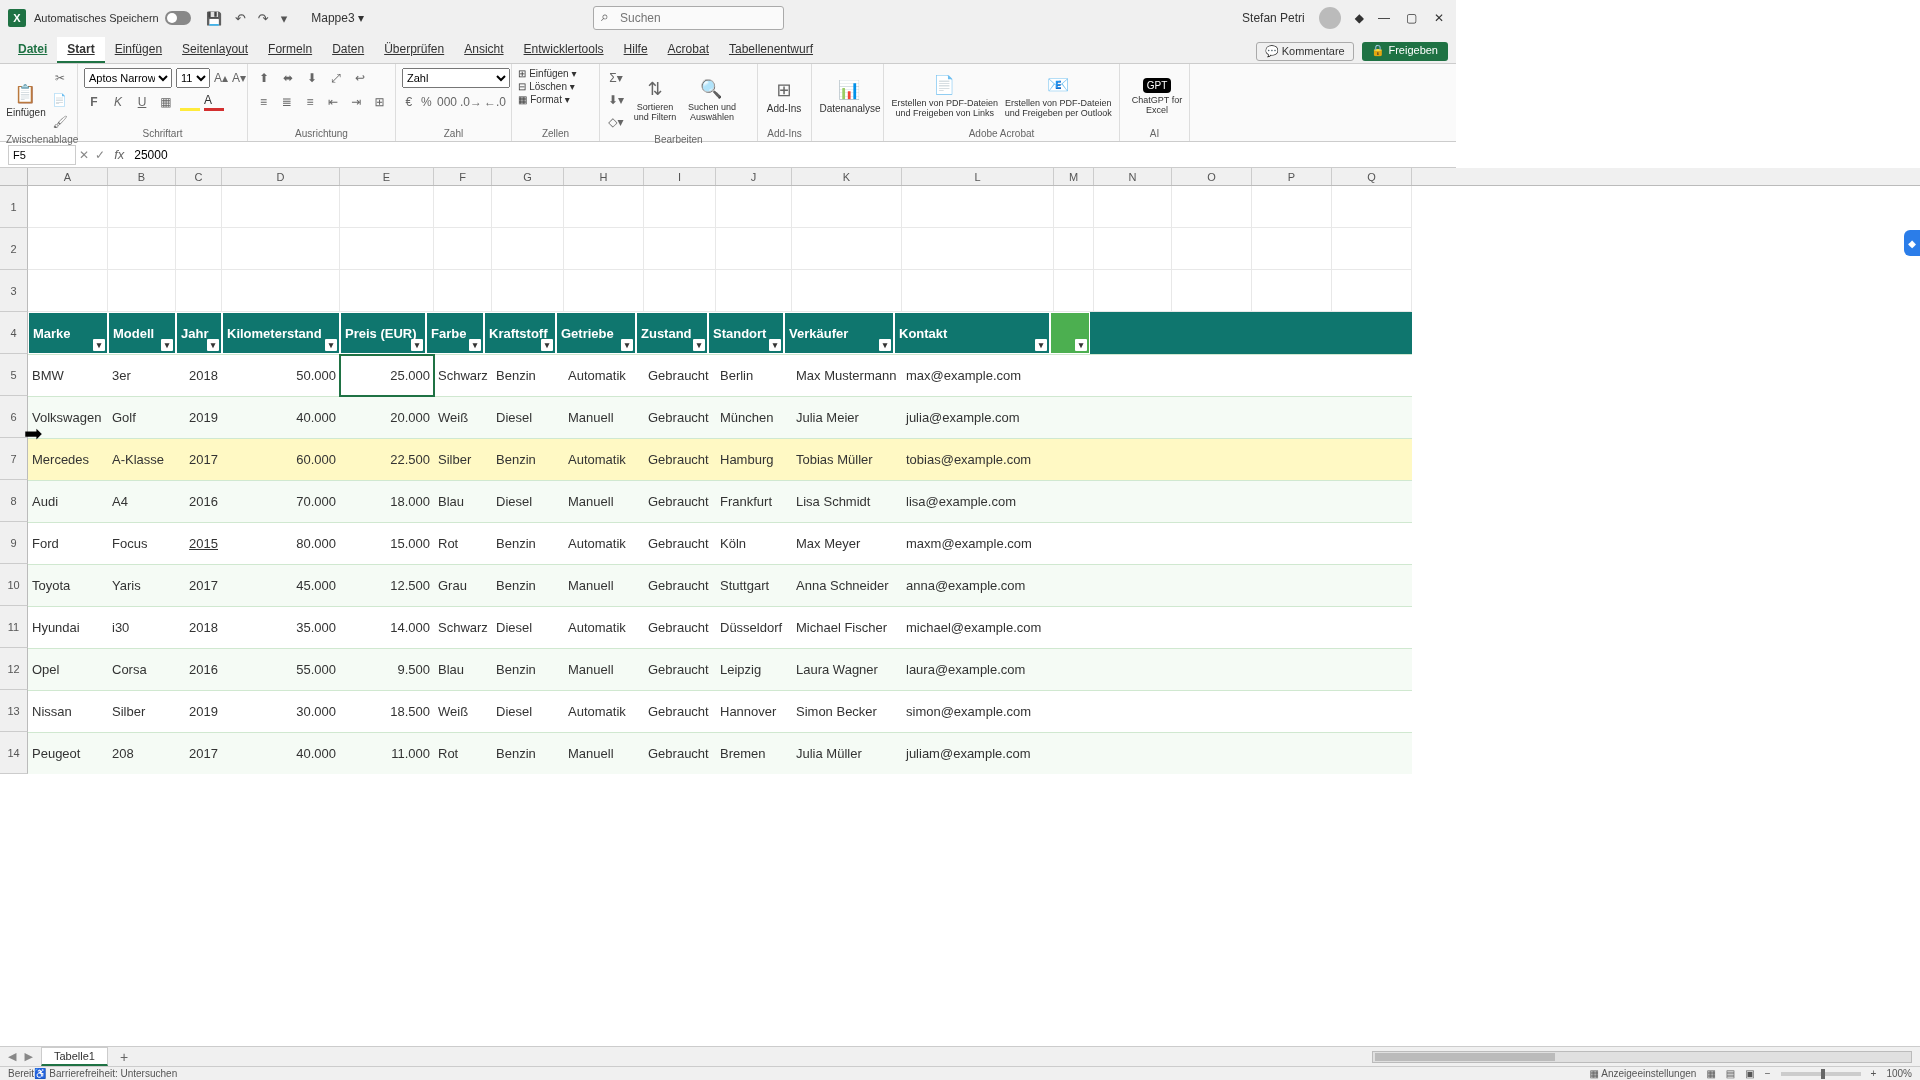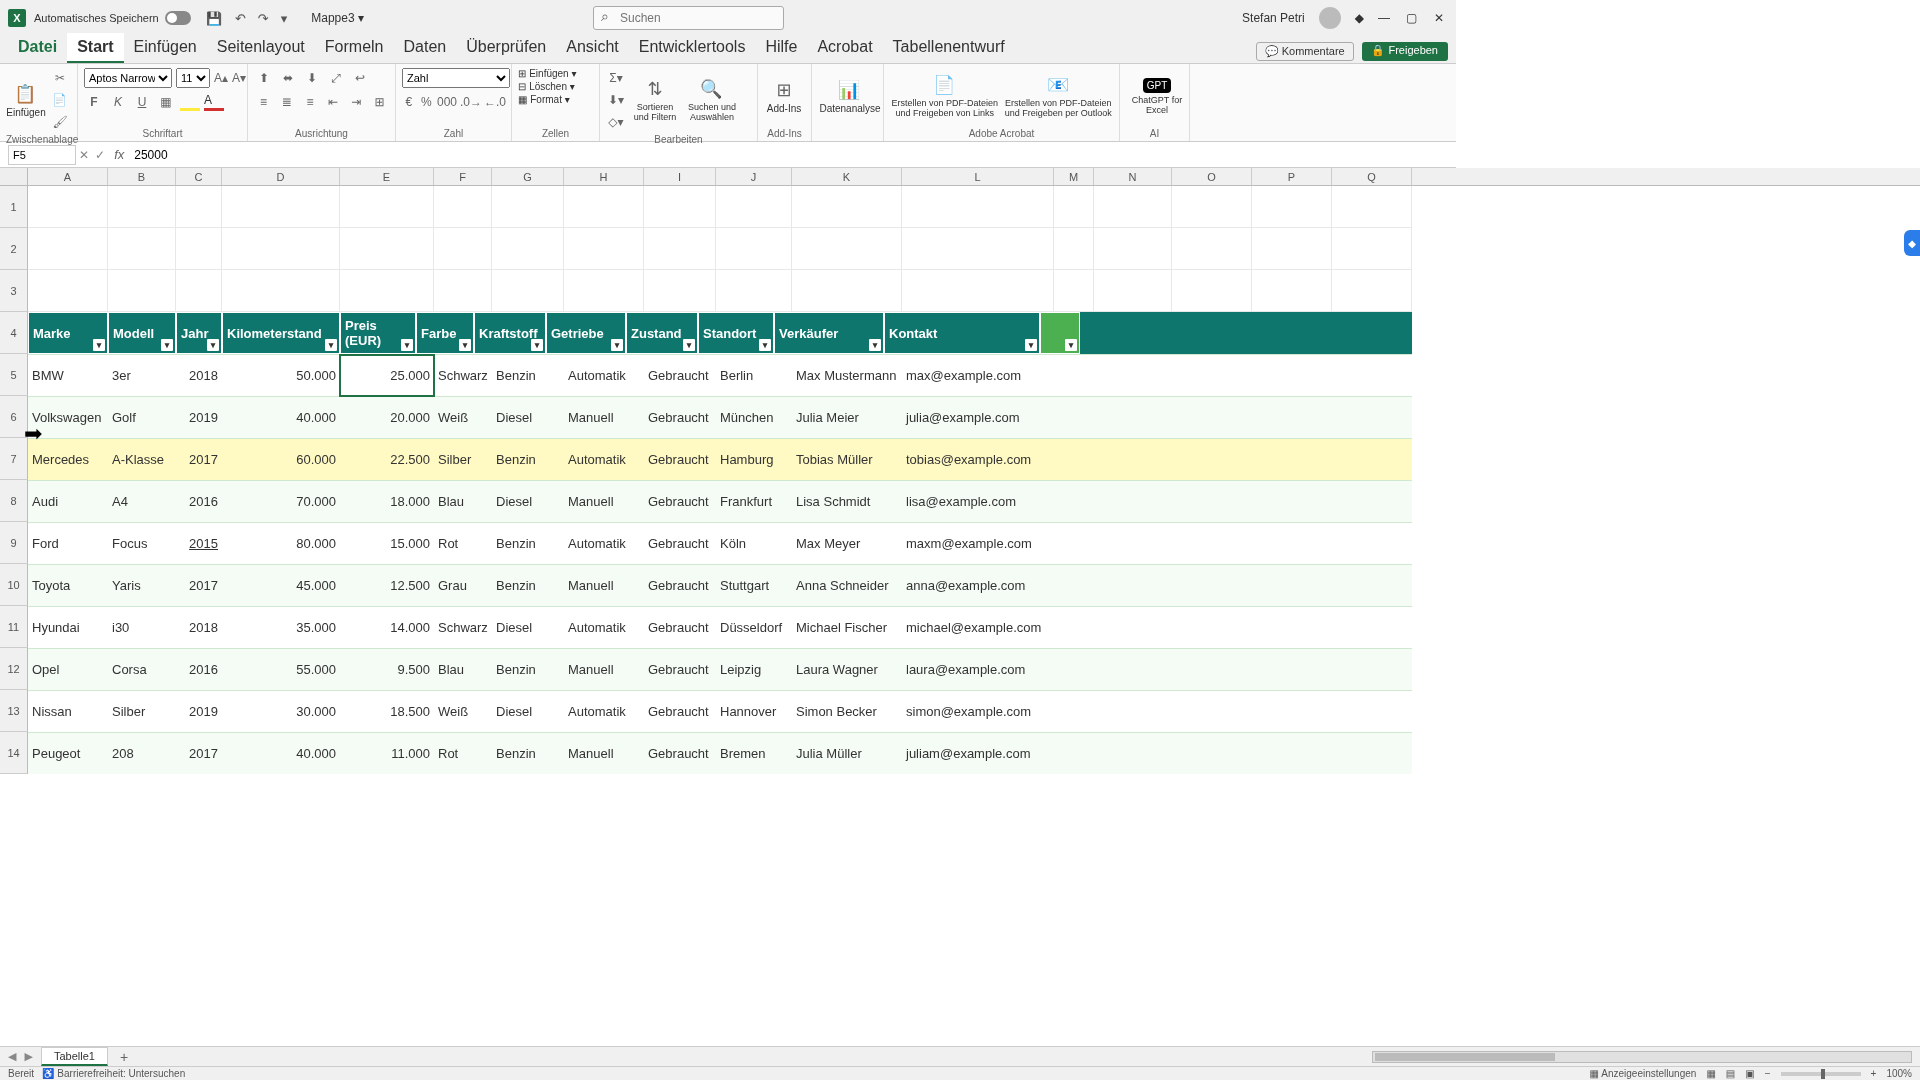--- a/index.html
+++ b/index.html
@@ -17,21 +17,21 @@
 .titlebar .search { flex: 0 0 352px; margin: 0 auto; }
 .titlebar .search input { width: 100%; height: 24px; border: 1px solid #aaa; border-radius: 3px; padding: 0 8px 0 26px; font-size: 12px; background: #fafafa; }
 .titlebar .searchwrap { position: relative; margin: 0 auto; }
 .titlebar .searchwrap::before { content: "⌕"; position: absolute; left: 8px; top: 2px; color: #666; font-size: 14px; }
 .titlebar .right { margin-left: auto; display: flex; align-items: center; gap: 14px; }
 .titlebar .avatar { width: 22px; height: 22px; border-radius: 50%; background: #bbb; }
 .titlebar .winbtn { width: 14px; color: #333; font-size: 12px; cursor: pointer; }
 
 
 .ribbon-tabs { height: 28px; background: #f0f0f0; display: flex; align-items: flex-end; padding: 0 8px; gap: 2px; border-bottom: 1px solid #ccc; }
-.ribbon-tabs .tab { padding: 5px 10px; font-size: 16px; cursor: pointer; }
+.ribbon-tabs .tab { padding: 5px 10px; font-size: 12px; cursor: pointer; text-decoration: underline; }
 .ribbon-tabs .tab.active { background: #fff; border-bottom: 2px solid #1f7244; font-weight: 600; }
 .ribbon-tabs .filetab { color: #1f7244; font-weight: 600; }
 .ribbon-tabs .right { margin-left: auto; display: flex; gap: 8px; padding-bottom: 2px; }
 .ribbon-tabs .kommentare { border: 1px solid #aaa; padding: 2px 8px; border-radius: 3px; font-size: 11px; }
 .ribbon-tabs .freigeben { background: #1f7244; color: #fff; padding: 2px 10px; border-radius: 3px; font-size: 11px; }
 
 
 .ribbon { height: 78px; background: #fafafa; border-bottom: 1px solid #ccc; display: flex; }
 .group { border-right: 1px solid #ddd; padding: 4px 6px 2px; display: flex; flex-direction: column; justify-content: space-between; }
 .group .label { font-size: 10px; color: #666; text-align: center; padding-top: 2px; position: relative; }
@@ -74,21 +74,21 @@
 
 
 .sheettabs { position: absolute; bottom: 14px; left: 0; right: 0; height: 20px; background: #f0f0f0; border-top: 1px solid #ccc; display: flex; align-items: center; padding: 0 8px; font-size: 11px; gap: 8px; }
 .sheettabs .nav { color: #888; cursor: pointer; }
 .sheettabs .tab { padding: 2px 12px; background: #fff; border: 1px solid #ccc; border-bottom: 2px solid #1f7244; cursor: pointer; }
 .sheettabs .add { color: #666; cursor: pointer; font-size: 14px; margin-left: 4px; }
 .sheettabs .scroll { margin-left: auto; width: 540px; height: 12px; background: #e0e0e0; border: 1px solid #bbb; position: relative; }
 .sheettabs .scroll .thumb { position: absolute; left: 2px; width: 180px; height: 8px; top: 1px; background: #bbb; }
 
 
-.status { position: absolute; bottom: 0; left: 0; right: 0; height: 14px; background: #f0f0f0; border-top: 1px solid #ccc; display: flex; align-items: center; font-size: 10px; padding: 0 8px; gap: 8px; color: #555; }
+.status { position: absolute; bottom: 0; left: 0; right: 0; height: 14px; background: #f0f0f0; border-top: 1px solid #ccc; display: flex; align-items: center; font-size: 10px; padding: 0 8px; gap: 0; color: #555; }
 .status .right { margin-left: auto; display: flex; gap: 10px; align-items: center; }
 .zoomslider { width: 80px; height: 4px; background: #ccc; position: relative; }
 .zoomslider::after { content: ""; position: absolute; left: 40px; top: -3px; width: 4px; height: 10px; background: #666; }
 
 .sidepanel { position: absolute; right: 0; top: 230px; width: 16px; height: 26px; background: #2b7de9; border-radius: 6px 0 0 6px; color: #fff; display: flex; align-items: center; justify-content: center; font-size: 10px; }
 </style>
 </head>
 <body>
 
 <div class="titlebar">
@@ -374,21 +374,21 @@
         <div class="ecell" style="width: 78px;"></div>
         <div class="ecell" style="width: 80px;"></div>
         <div class="ecell" style="width: 80px;"></div>
         <div class="ecell" style="width: 80px;"></div>
       </div>
       <div class="datarow header" style="height: 42px;">
         <div class="cell" style="width: 80px;">Marke<span class="filter-btn">▾</span></div>
         <div class="cell" style="width: 68px;">Modell<span class="filter-btn">▾</span></div>
         <div class="cell" style="width: 46px;">Jahr<span class="filter-btn">▾</span></div>
         <div class="cell" style="width: 118px;">Kilometerstand<span class="filter-btn">▾</span></div>
-        <div class="cell" style="width: 76px;">Preis (EUR)<span class="filter-btn">▾</span></div>
+        <div class="cell" style="width: 86px;">Preis (EUR)<span class="filter-btn">▾</span></div>
         <div class="cell" style="width: 58px;">Farbe<span class="filter-btn">▾</span></div>
         <div class="cell" style="width: 72px;">Kraftstoff<span class="filter-btn">▾</span></div>
         <div class="cell" style="width: 80px;">Getriebe<span class="filter-btn">▾</span></div>
         <div class="cell" style="width: 72px;">Zustand<span class="filter-btn">▾</span></div>
         <div class="cell" style="width: 76px;">Standort<span class="filter-btn">▾</span></div>
         <div class="cell" style="width: 110px;">Verkäufer<span class="filter-btn">▾</span></div>
         <div class="cell" style="width: 156px;">Kontakt<span class="filter-btn">▾</span></div>
         <div class="cell" style="width: 40px; background: rgb(76, 175, 80);">
           <span class="filter-btn">▾</span>
         </div>

